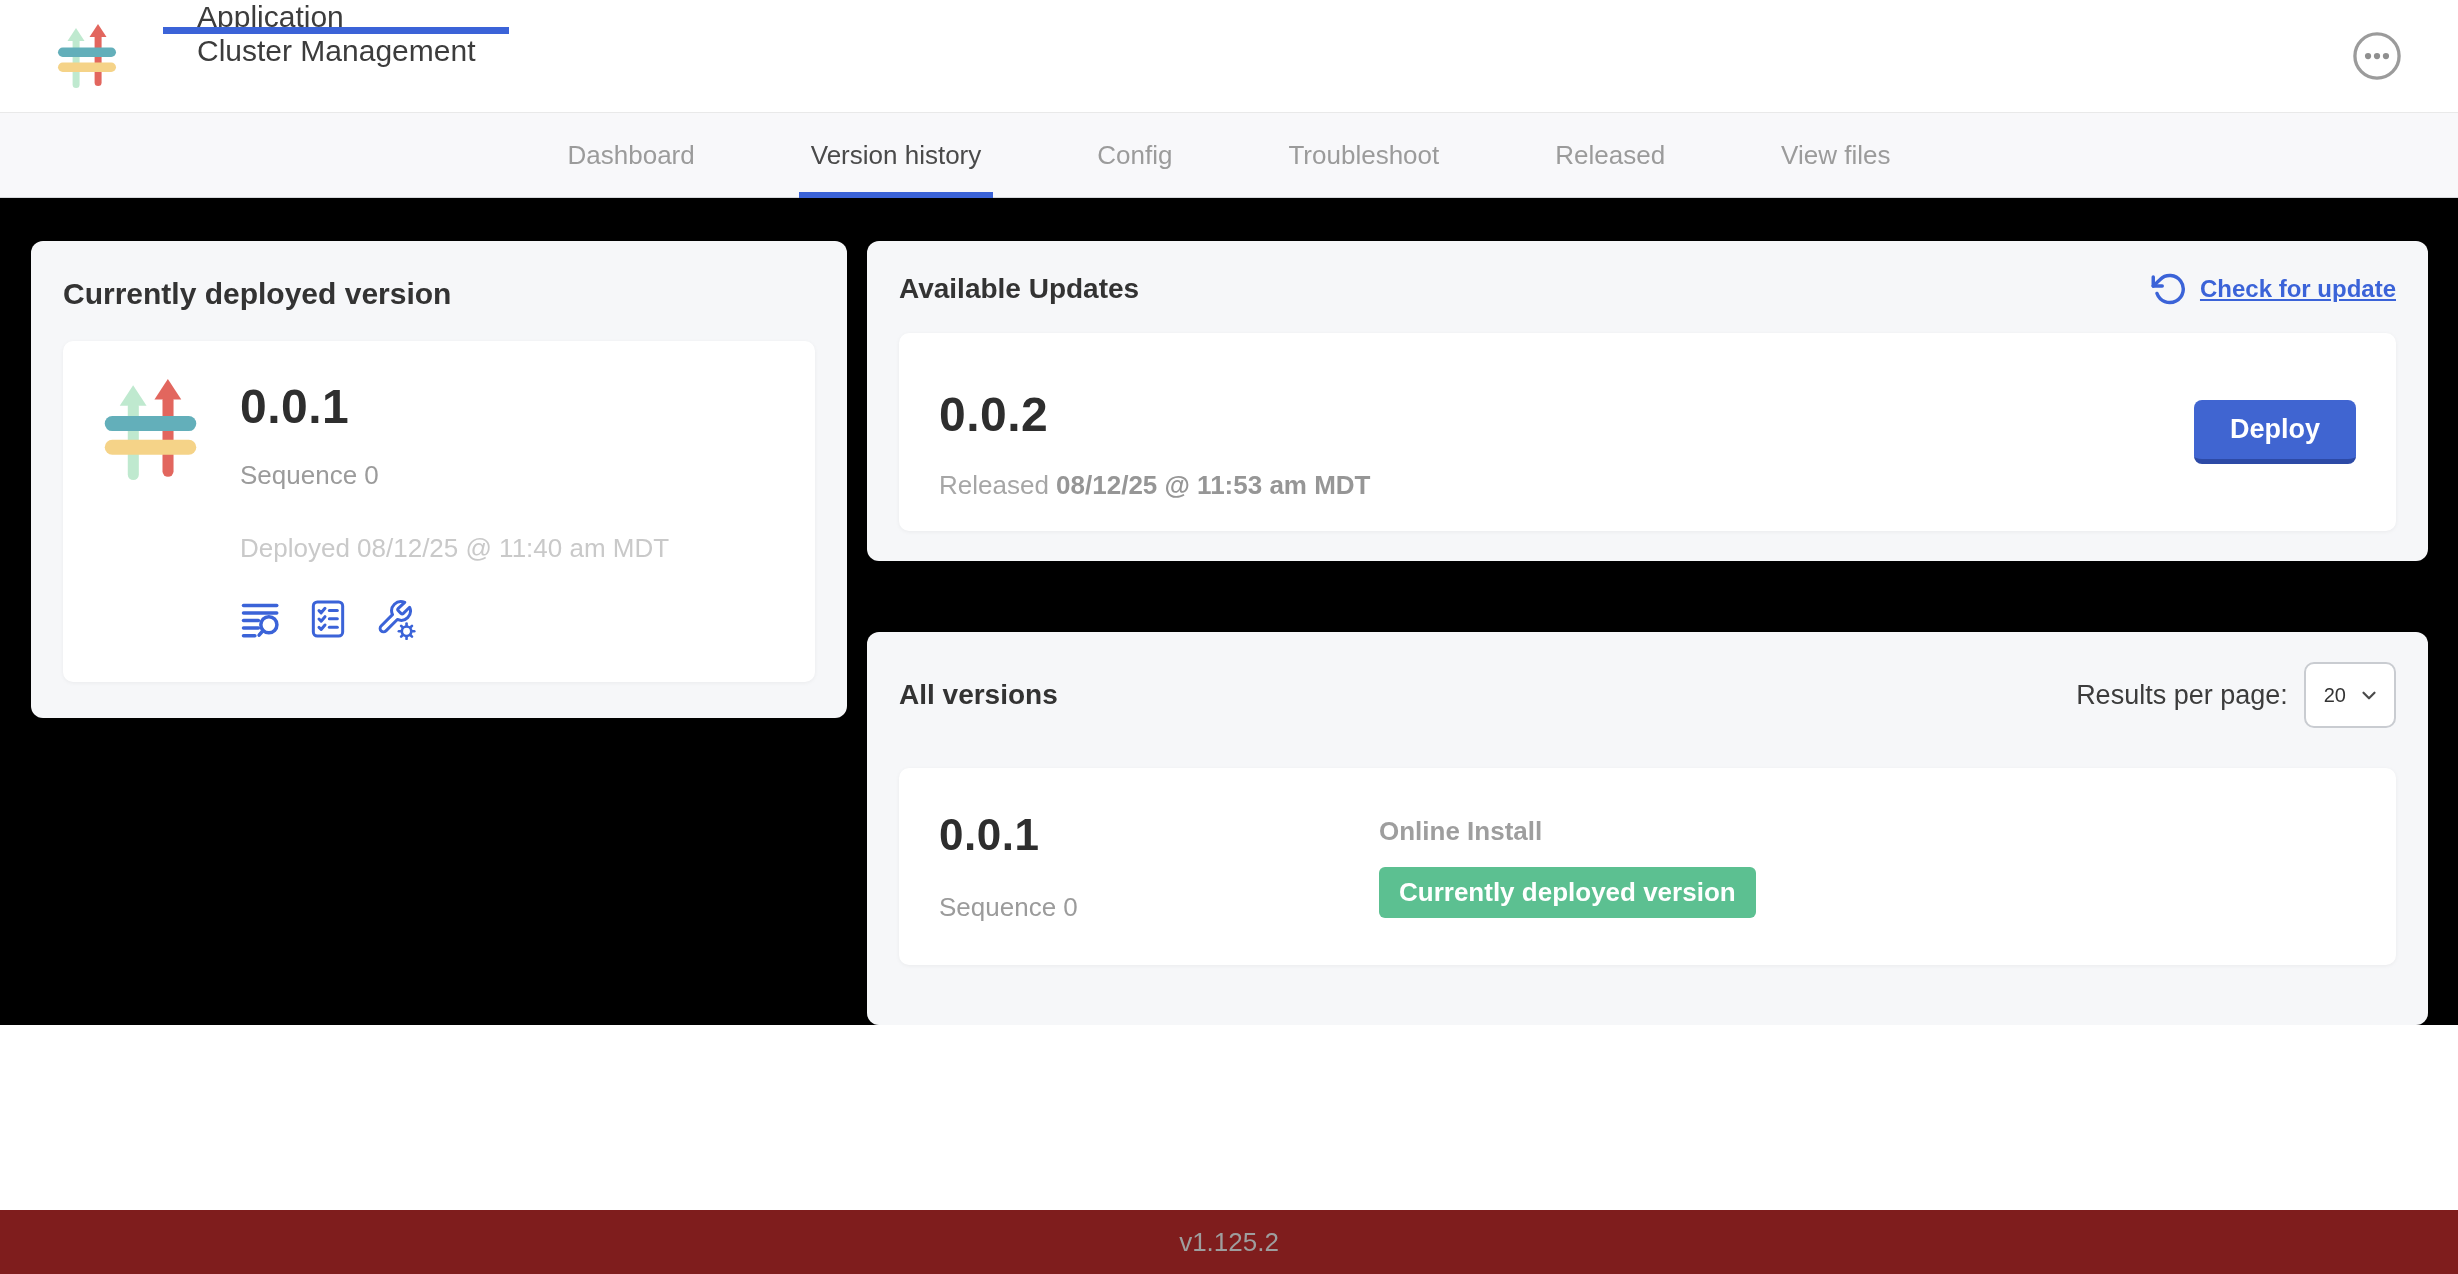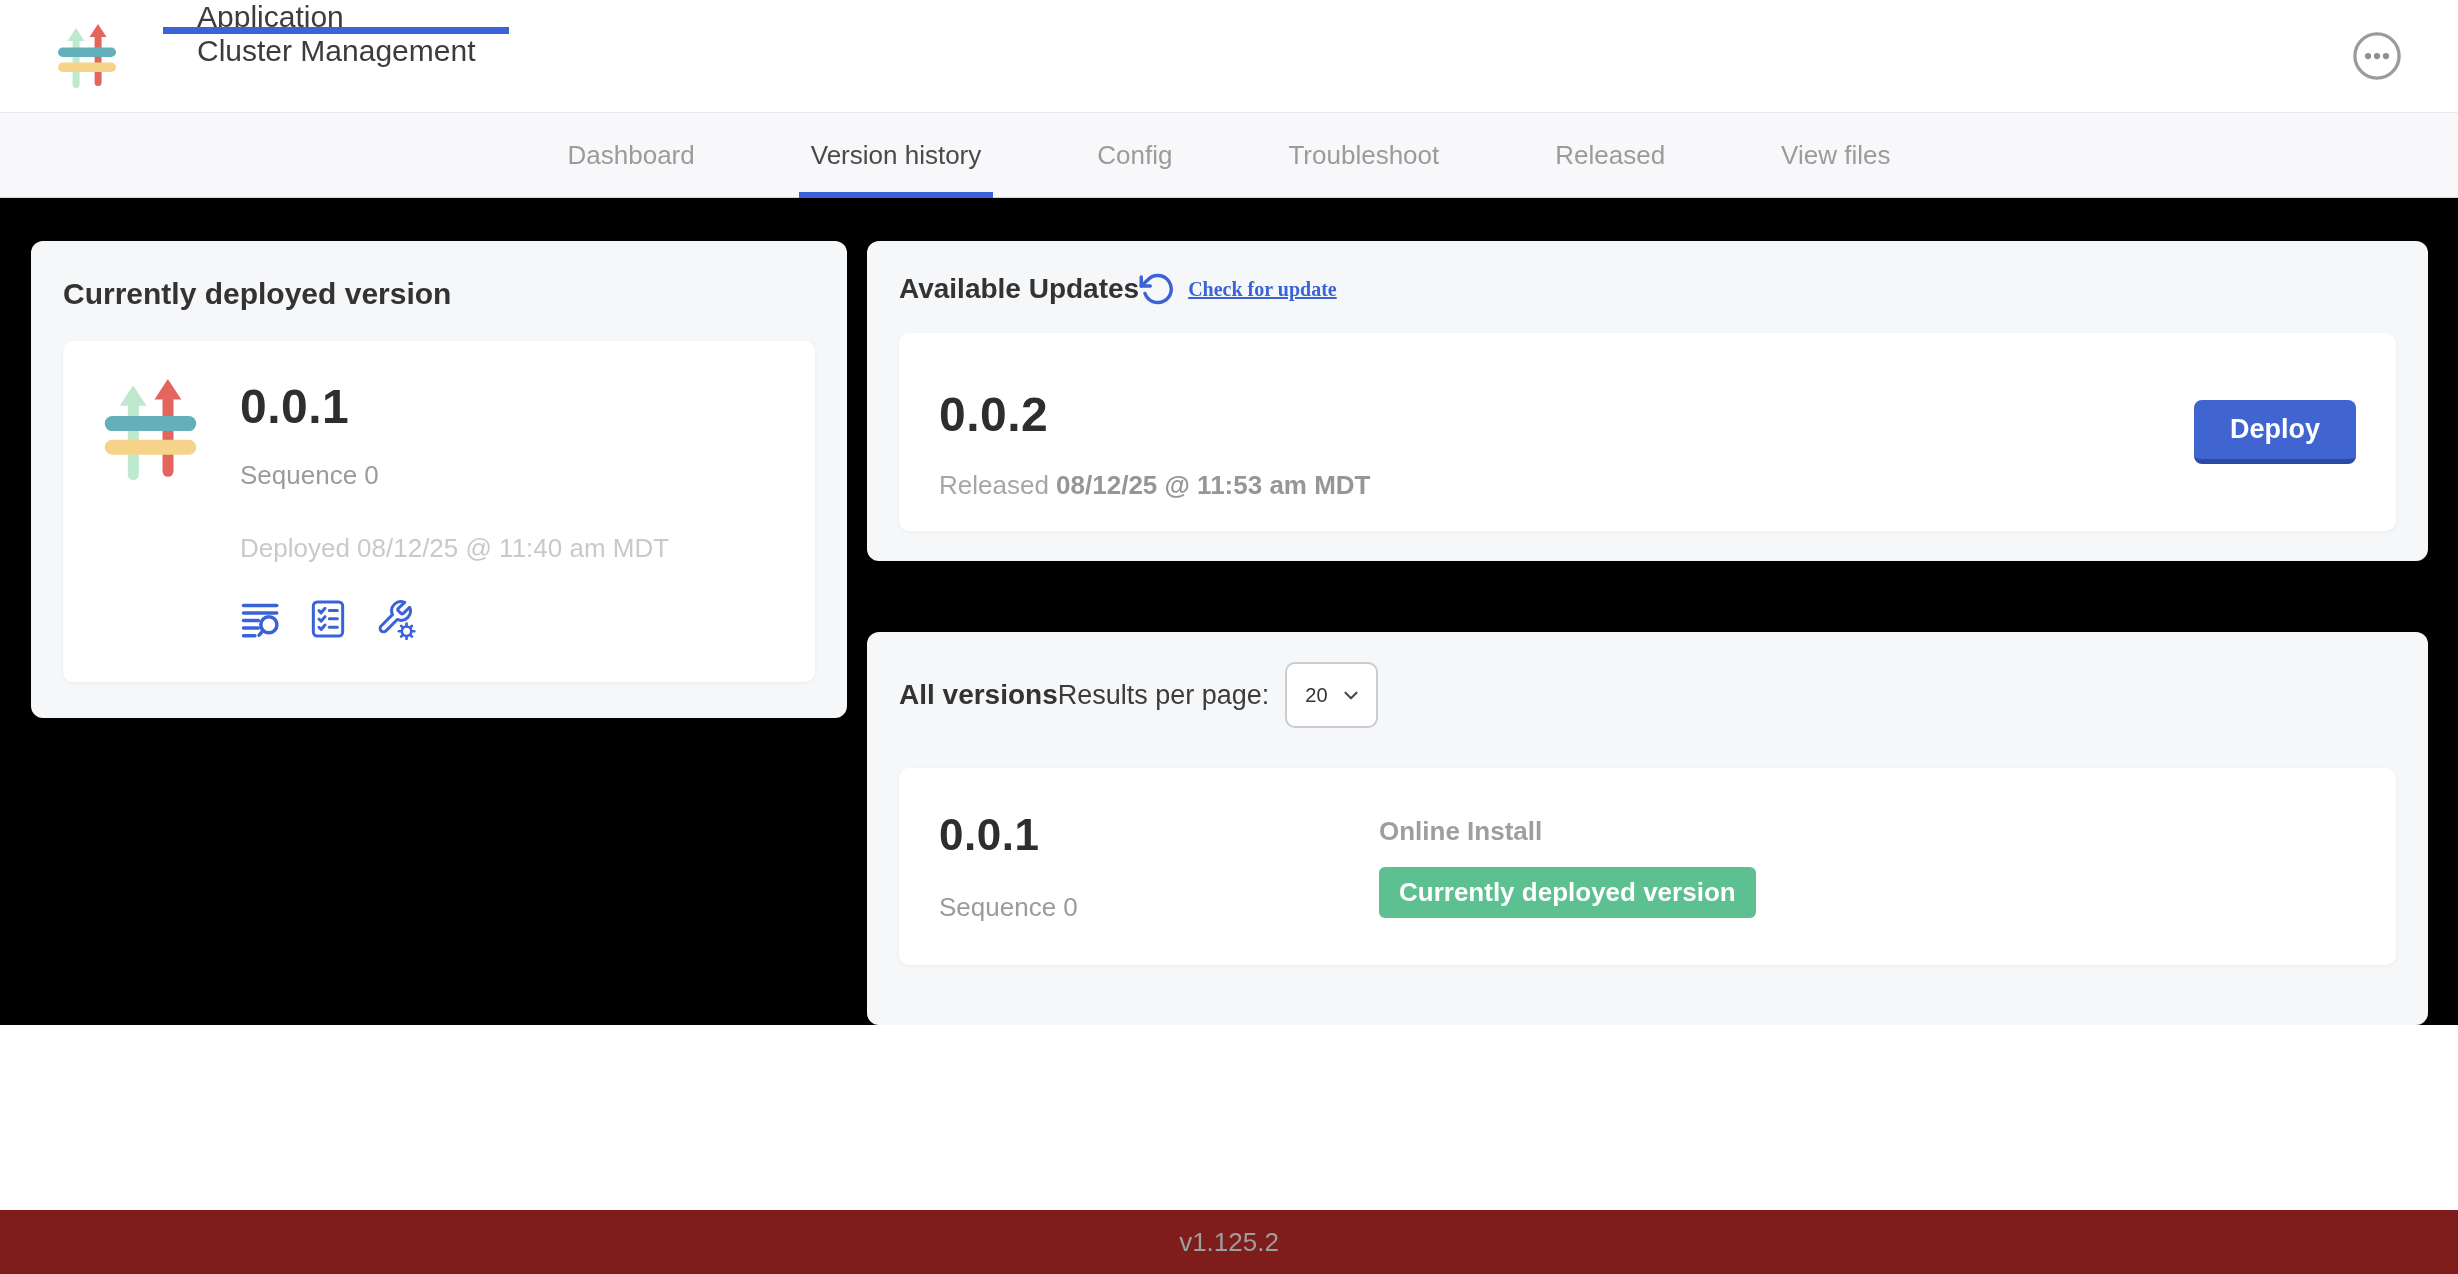--- a/index.html
+++ b/index.html
@@ -31,23 +31,23 @@
   .deployed-logo{flex:none;}
   .deployed-info{margin-left:42px;}
   .version-big{font-size:48px;font-weight:bold;color:#2e2e2e;letter-spacing:0.5px;}
   .seq{font-size:26px;color:#9b9b9b;margin-top:26px;}
   .deployed-date{font-size:26px;color:#c9c9c9;margin-top:42px;}
   .icon-row{display:flex;gap:26px;margin-top:34px;align-items:center;}
   .icon-btn{background:none;border:none;padding:0;cursor:pointer;display:flex;}
   
   .right-col{flex:1;display:flex;flex-direction:column;}
   .updates-panel{padding:30px 32px;}
-  .card-head{display:flex;align-items:center;}
+  .card-head{display:flex;align-items:center;justify-content:space-between;}
   .card-head .panel-title{font-size:28px;}
-  .check-link{display:flex;align-items:center;gap:13px;color:#3b63d8;font-weight:bold;font-size:20px;cursor:pointer;text-decoration:none;font-family:Liberation Serif, serif;}
+  .check-link{display:flex;align-items:center;gap:13px;color:#3b63d8;font-weight:bold;font-size:24px;cursor:pointer;text-decoration:none;}
   .check-link .link-label{text-decoration:underline;}
   .update-inner{margin-top:26px;padding:30px 40px;display:flex;align-items:center;}
   .update-left{flex:1;margin-top:24px;}
   .released{font-size:26px;color:#a6a6a6;margin-top:28px;}
   .released b{color:#969696;}
   .deploy-btn{background:#4065d1;border:none;border-bottom:5px solid #2d4aa6;border-radius:8px;color:#fff;font-weight:bold;font-size:27px;padding:14px 36px;cursor:pointer;font-family:inherit;}
   
   .versions-panel{margin-top:71px;padding:30px 32px 60px;}
   .results{display:flex;align-items:center;gap:16px;font-size:27px;color:#3c3c3c;}
   .select-box{background:#fff;border:2px solid #c9ccd1;border-radius:10px;height:66px;padding:0 14px 0 18px;display:flex;align-items:center;gap:12px;font-size:20px;color:#333;cursor:pointer;box-sizing:border-box;}

